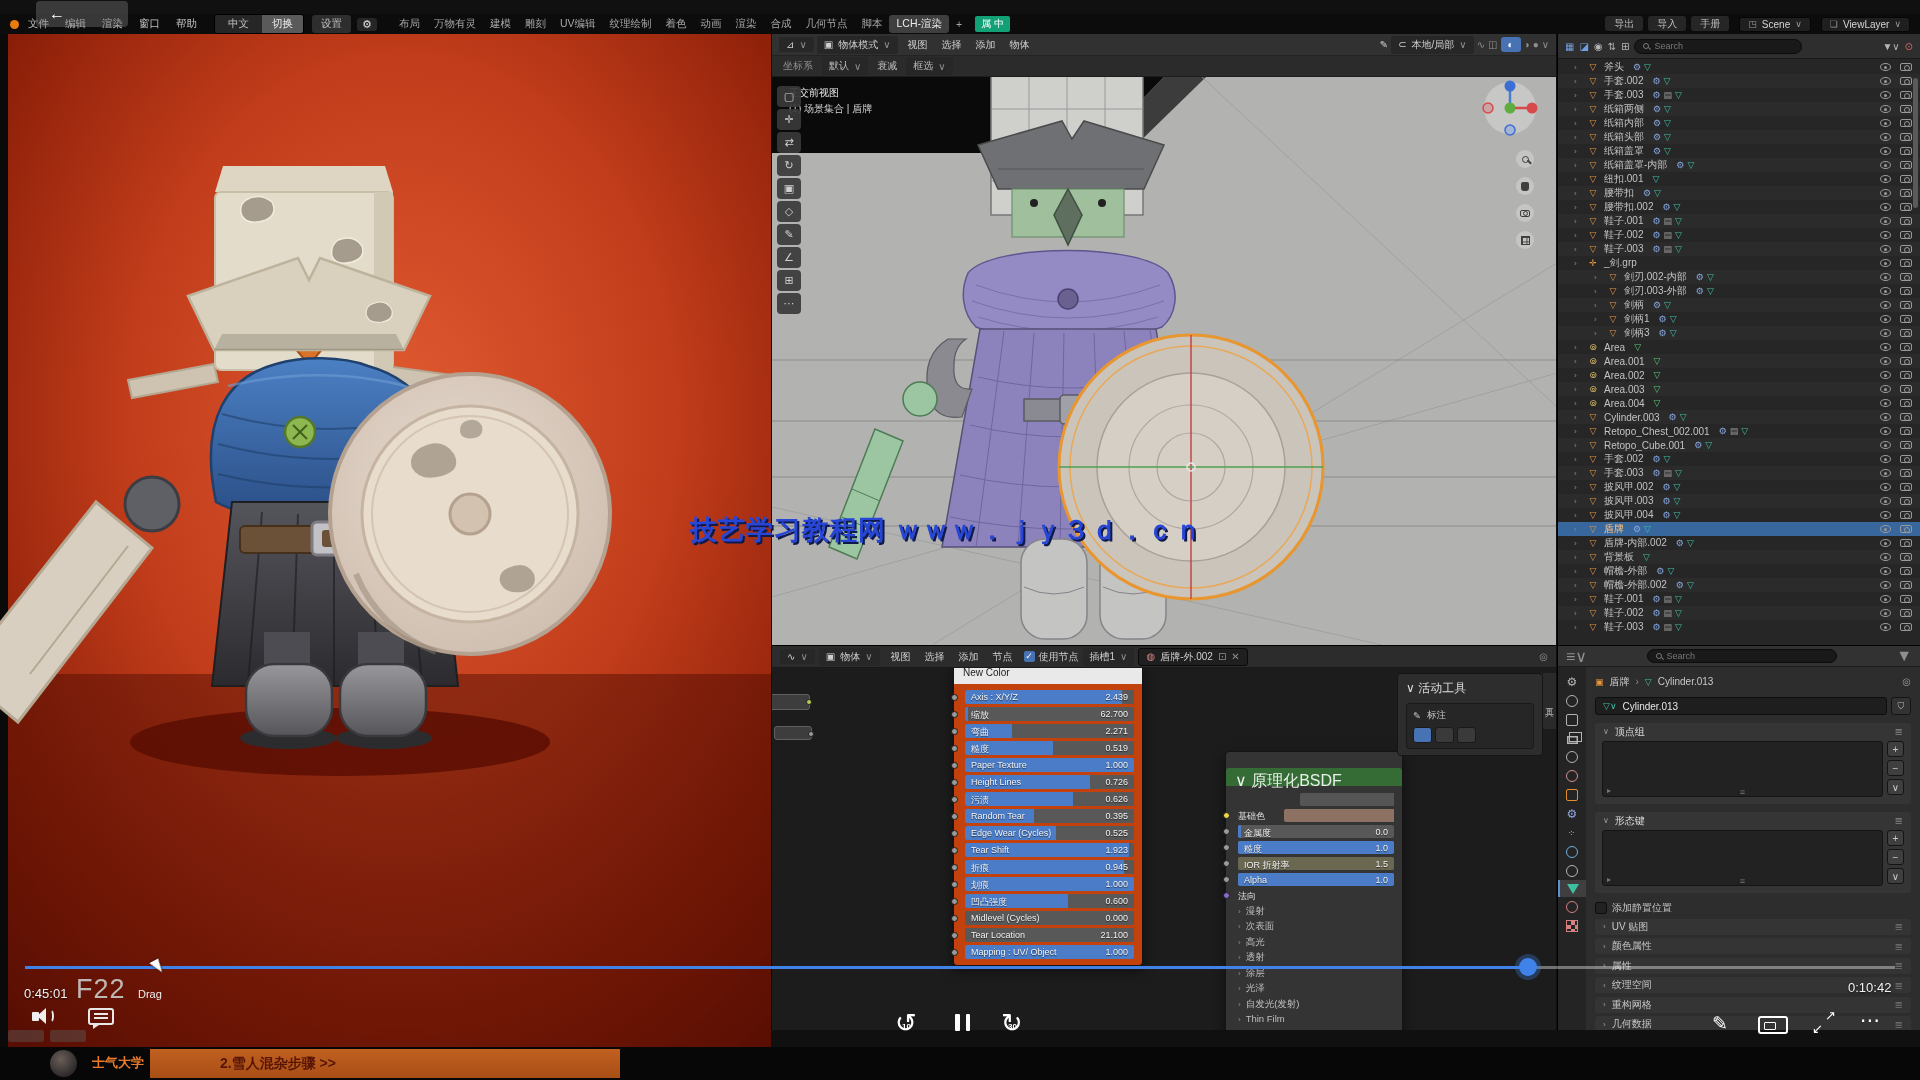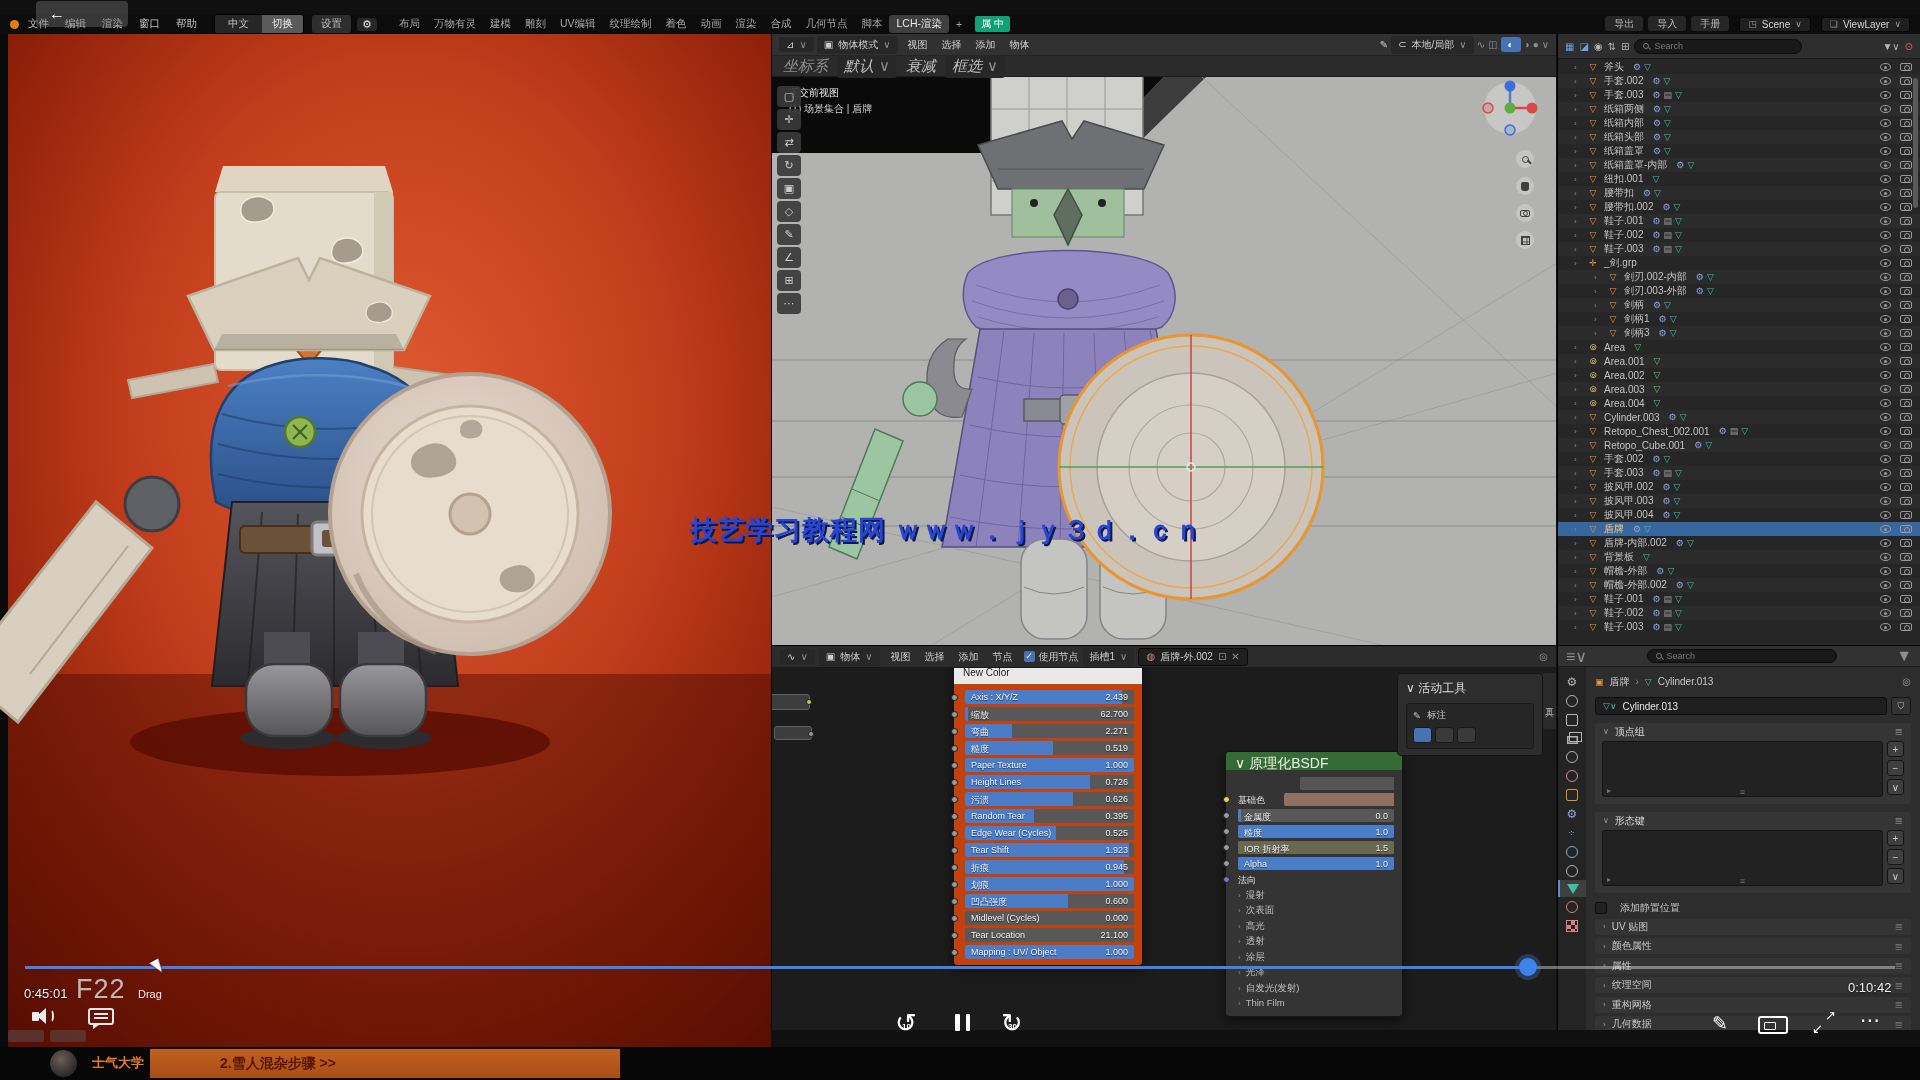--- a/index.html
+++ b/index.html
@@ -38,21 +38,21 @@
   #render{left:0;top:34px;width:771px;height:1013px;background:#7a1606;overflow:hidden;}
   #render svg{position:absolute;left:0;top:0;}
 
   
   #vp{left:771px;top:34px;width:785px;height:611px;background:#b2b2b1;border-left:1px solid #000;overflow:hidden;}
   .vph{position:absolute;left:0;top:0;right:0;height:22px;background:#313131;display:flex;align-items:center;
     font-size:10px;color:#cfcfcf;gap:3px;padding:0 7px;border-bottom:1px solid #232323;z-index:4;}
   .hbox{background:#272727;border-radius:3px;padding:2px 7px;display:flex;gap:5px;align-items:center;white-space:nowrap;}
   .hmenu{padding:2px 7px;white-space:nowrap;}
   .vpts{position:absolute;left:0;top:22px;right:0;height:21px;background:#2b2b2b;display:flex;align-items:center;
-    font-size:15px;color:#bdbdbd;gap:9px;padding:0 11px;border-bottom:1px solid #1d1d1d;z-index:4;font-style:italic;}
+    font-size:10px;color:#bdbdbd;gap:9px;padding:0 11px;border-bottom:1px solid #1d1d1d;z-index:4;}
   .dim{color:#8f8f8f;}
   #vpscene{position:absolute;left:0;top:43px;width:785px;height:568px;}
   .vtext{position:absolute;left:17px;font-size:10px;color:#ededed;text-shadow:0 1px 1px rgba(0,0,0,.55);z-index:3;}
   #vtools{position:absolute;left:5px;top:52px;display:flex;flex-direction:column;gap:2px;z-index:3;}
   .tbtn{width:24px;height:21px;background:rgba(58,58,58,.92);border-radius:4px;color:#cfcfcf;font-size:11px;
     display:flex;align-items:center;justify-content:center;}
   #gizmo{position:absolute;right:14px;top:42px;z-index:3;}
   #vicons{position:absolute;right:22px;top:116px;display:flex;flex-direction:column;gap:9px;z-index:3;}
   .vicon{width:18px;height:18px;border-radius:50%;background:rgba(255,255,255,.25);display:flex;align-items:center;justify-content:center;}
   .mag{width:7px;height:7px;border:1.5px solid #3f3f3f;border-radius:50%;position:relative;}
@@ -78,21 +78,21 @@
   .gbody{padding:3px 0 6px 0;}
   .prow{position:relative;height:14px;margin:3px 8px 0 11px;}
   .track{position:absolute;inset:0;background:#585858;border-radius:2px;overflow:hidden;}
   .fill{position:absolute;left:0;top:0;bottom:0;background:#4a7cc7;}
   .prow.ior .fill{background:#6b6852;}
   .plabel{position:absolute;left:6px;top:1.5px;font-size:9px;color:#f4f4f4;text-shadow:0 1px 1px rgba(0,0,0,.6);white-space:nowrap;z-index:2;}
   .pvalue{position:absolute;right:6px;top:1.5px;font-size:9px;color:#f4f4f4;text-shadow:0 1px 1px rgba(0,0,0,.6);z-index:2;}
   .sock{position:absolute;left:-14px;top:4px;width:7px;height:7px;border-radius:50%;background:#9a9a9a;border:1px solid #1a1a1a;}
   .bnode{position:absolute;left:453px;top:105px;width:178px;background:#343434;border:1px solid #141414;border-radius:4px;z-index:3;
     box-shadow:0 5px 12px rgba(0,0,0,.5);}
-  .btitle{height:18px;background:#356b35;color:#e9f0e9;font-size:14px;padding:2.5px 9px;border-radius:3px 3px 0 0;}
+  .btitle{height:18px;background:#356b35;color:#e9f0e9;font-size:16px;padding:2.5px 9px;border-radius:3px 3px 0 0;margin-top:16px;}
   .bbody{padding:4px 0 6px 0;}
   .brow{position:relative;height:13px;margin:3px 8px 0 12px;font-size:9px;}
   .bdrop{position:absolute;left:40%;right:0;top:0;bottom:0;background:#555;border-radius:2px 0 0 2px;}
   .bswatch{position:absolute;left:46px;right:0;top:0;bottom:0;border-radius:2px 0 0 2px;}
   .blabel{position:absolute;left:0;top:1px;color:#e2e2e2;white-space:nowrap;}
   .bsock{position:absolute;left:-15px;top:3px;width:7px;height:7px;border-radius:50%;background:#a0a0a0;border:1px solid #1a1a1a;}
   .bsock.yellow{background:#e8d44d;} .bsock.purple{background:#8868c8;}
   .bsec{position:relative;margin:2.5px 8px 0 12px;height:13px;font-size:9.5px;color:#bfbfbf;}
   .bsec .car{color:#8a8a8a;margin-right:5px;font-size:8px;}
   .npanel{position:absolute;left:625px;top:27px;width:146px;background:rgba(46,46,46,.96);border:1px solid #151515;
@@ -175,21 +175,21 @@
   .phead{height:17px;display:flex;align-items:center;gap:6px;padding:0 8px;color:#dedede;}
   .phead .car{font-size:8px;color:#9a9a9a;}
   .phead .mdots{margin-left:auto;color:#8a8a8a;}
   .plistwrap{display:flex;gap:4px;padding:1px 7px 7px;}
   .plist{flex:1;height:56px;background:#222;border:1px solid #141414;border-radius:3px;position:relative;}
   .plist::after{content:"≡";position:absolute;left:50%;bottom:-1px;transform:translateX(-50%);color:#777;font-size:9px;}
   .plist::before{content:"▸";position:absolute;left:4px;bottom:1px;color:#777;font-size:8px;}
   .pbtns{display:flex;flex-direction:column;gap:3px;}
   .sq{width:17px;height:16px;background:#3f3f3f;border:1px solid #141414;border-radius:3px;color:#ccc;
     font-size:10px;text-align:center;line-height:15px;}
-  .cbrow{display:flex;align-items:center;gap:13px;margin-top:8px;color:#c8c8c8;}
+  .cbrow{display:flex;align-items:center;gap:5px;margin-top:8px;color:#c8c8c8;}
   .cbox{width:12px;height:12px;background:#222;border:1px solid #0e0e0e;border-radius:2px;}
   .cpanel{height:16px;background:#343434;border-radius:3px;margin-top:3.5px;display:flex;align-items:center;
     padding:0 8px;gap:6px;color:#c6c6c6;}
   .cpanel .car{font-size:8px;color:#9a9a9a;}
   .cpanel .mdots{margin-left:auto;color:#777;}
 
   
   #sb{left:771px;top:1030px;width:1149px;height:17px;background:#181818;border-top:1px solid #000;display:flex;
     align-items:center;font-size:9.5px;color:#8b8b8b;padding:0 14px;}
 

